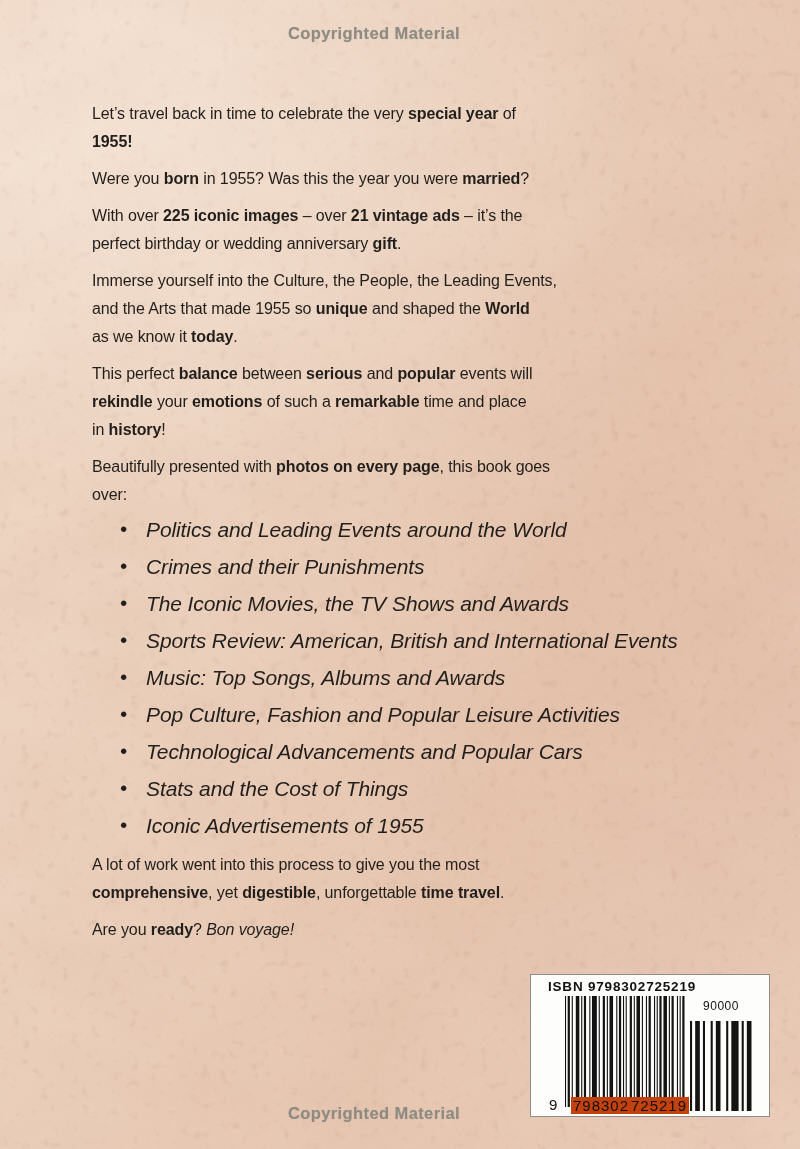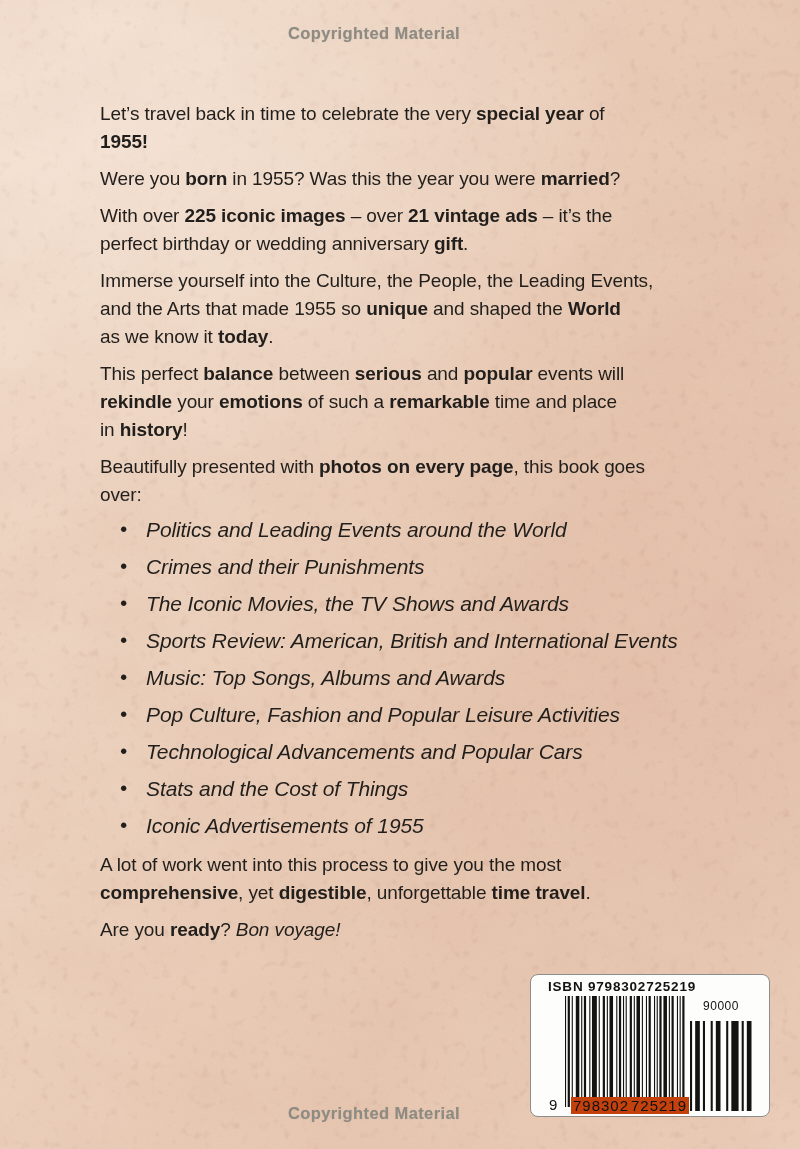--- a/index.html
+++ b/index.html
@@ -11,30 +11,30 @@
   .texture{position:absolute;inset:0;width:800px;height:1149px;pointer-events:none;}
   .vignette{position:absolute;inset:0;pointer-events:none;
     background:radial-gradient(ellipse 900px 700px at 18% 12%, rgba(255,250,244,.35), rgba(255,250,244,0) 55%),
                radial-gradient(ellipse 700px 900px at 95% 60%, rgba(196,140,115,.14), rgba(196,140,115,0) 60%);}
   .copyright{position:absolute;left:0;width:748px;text-align:center;
     color:#8e8b83;font-size:16.5px;letter-spacing:.4px;font-weight:600;
     text-shadow:0 0 1px rgba(142,139,131,.45);}
   .copyright.top{top:24px;}
   .copyright.bottom{top:1104px;}
   .content{position:absolute;left:92px;top:100px;width:632px;color:#211e1b;}
-  .content p{margin:0 0 9px 8px;font-size:19px;line-height:28px;white-space:pre-line;
+  .content p{margin:0 0 9px 0;font-size:16px;line-height:28px;white-space:pre-line;
     letter-spacing:-0.1px;}
   .content .b{font-weight:700;}
   .content .i{font-style:italic;}
   ul.topics{list-style:none;margin:5px 0 7px 0;padding:0 0 0 54px;}
   ul.topics li{position:relative;font-size:21px;line-height:23px;margin:0 0 14px 0;letter-spacing:-0.1px;font-style:italic;}
   ul.topics li::before{content:"\2022";position:absolute;left:-26px;top:0;font-size:20px;}
   
   .barcode-box{position:absolute;left:530px;top:974px;width:240px;height:143px;
-    background:#fdfdfb;border:1px solid #8d8d8d;border-radius:8px;box-sizing:border-box;}
+    background:#fdfdfb;border:1px solid #8d8d8d;border-radius:0;box-sizing:border-box;}
   .isbn-label{position:absolute;left:17px;top:4px;font-size:13.5px;font-weight:700;
     letter-spacing:.8px;color:#111;}
   .bc-main{position:absolute;left:18px;top:21px;width:138px;height:117px;}
   .bc-main .bars{position:absolute;left:16px;top:0;width:120px;height:111px;}
   .bc-digits{position:absolute;left:0;bottom:0;width:100%;height:17px;font-size:15px;
     color:#111;letter-spacing:1px;}
   .bc-digits .d0{position:absolute;left:0;bottom:0;}
   .bc-digits .dg{position:absolute;bottom:-1px;background:#c2410c;padding:0 2px;}
   .bc-digits .g1{left:22px;}
   .bc-digits .g2{left:80px;}

